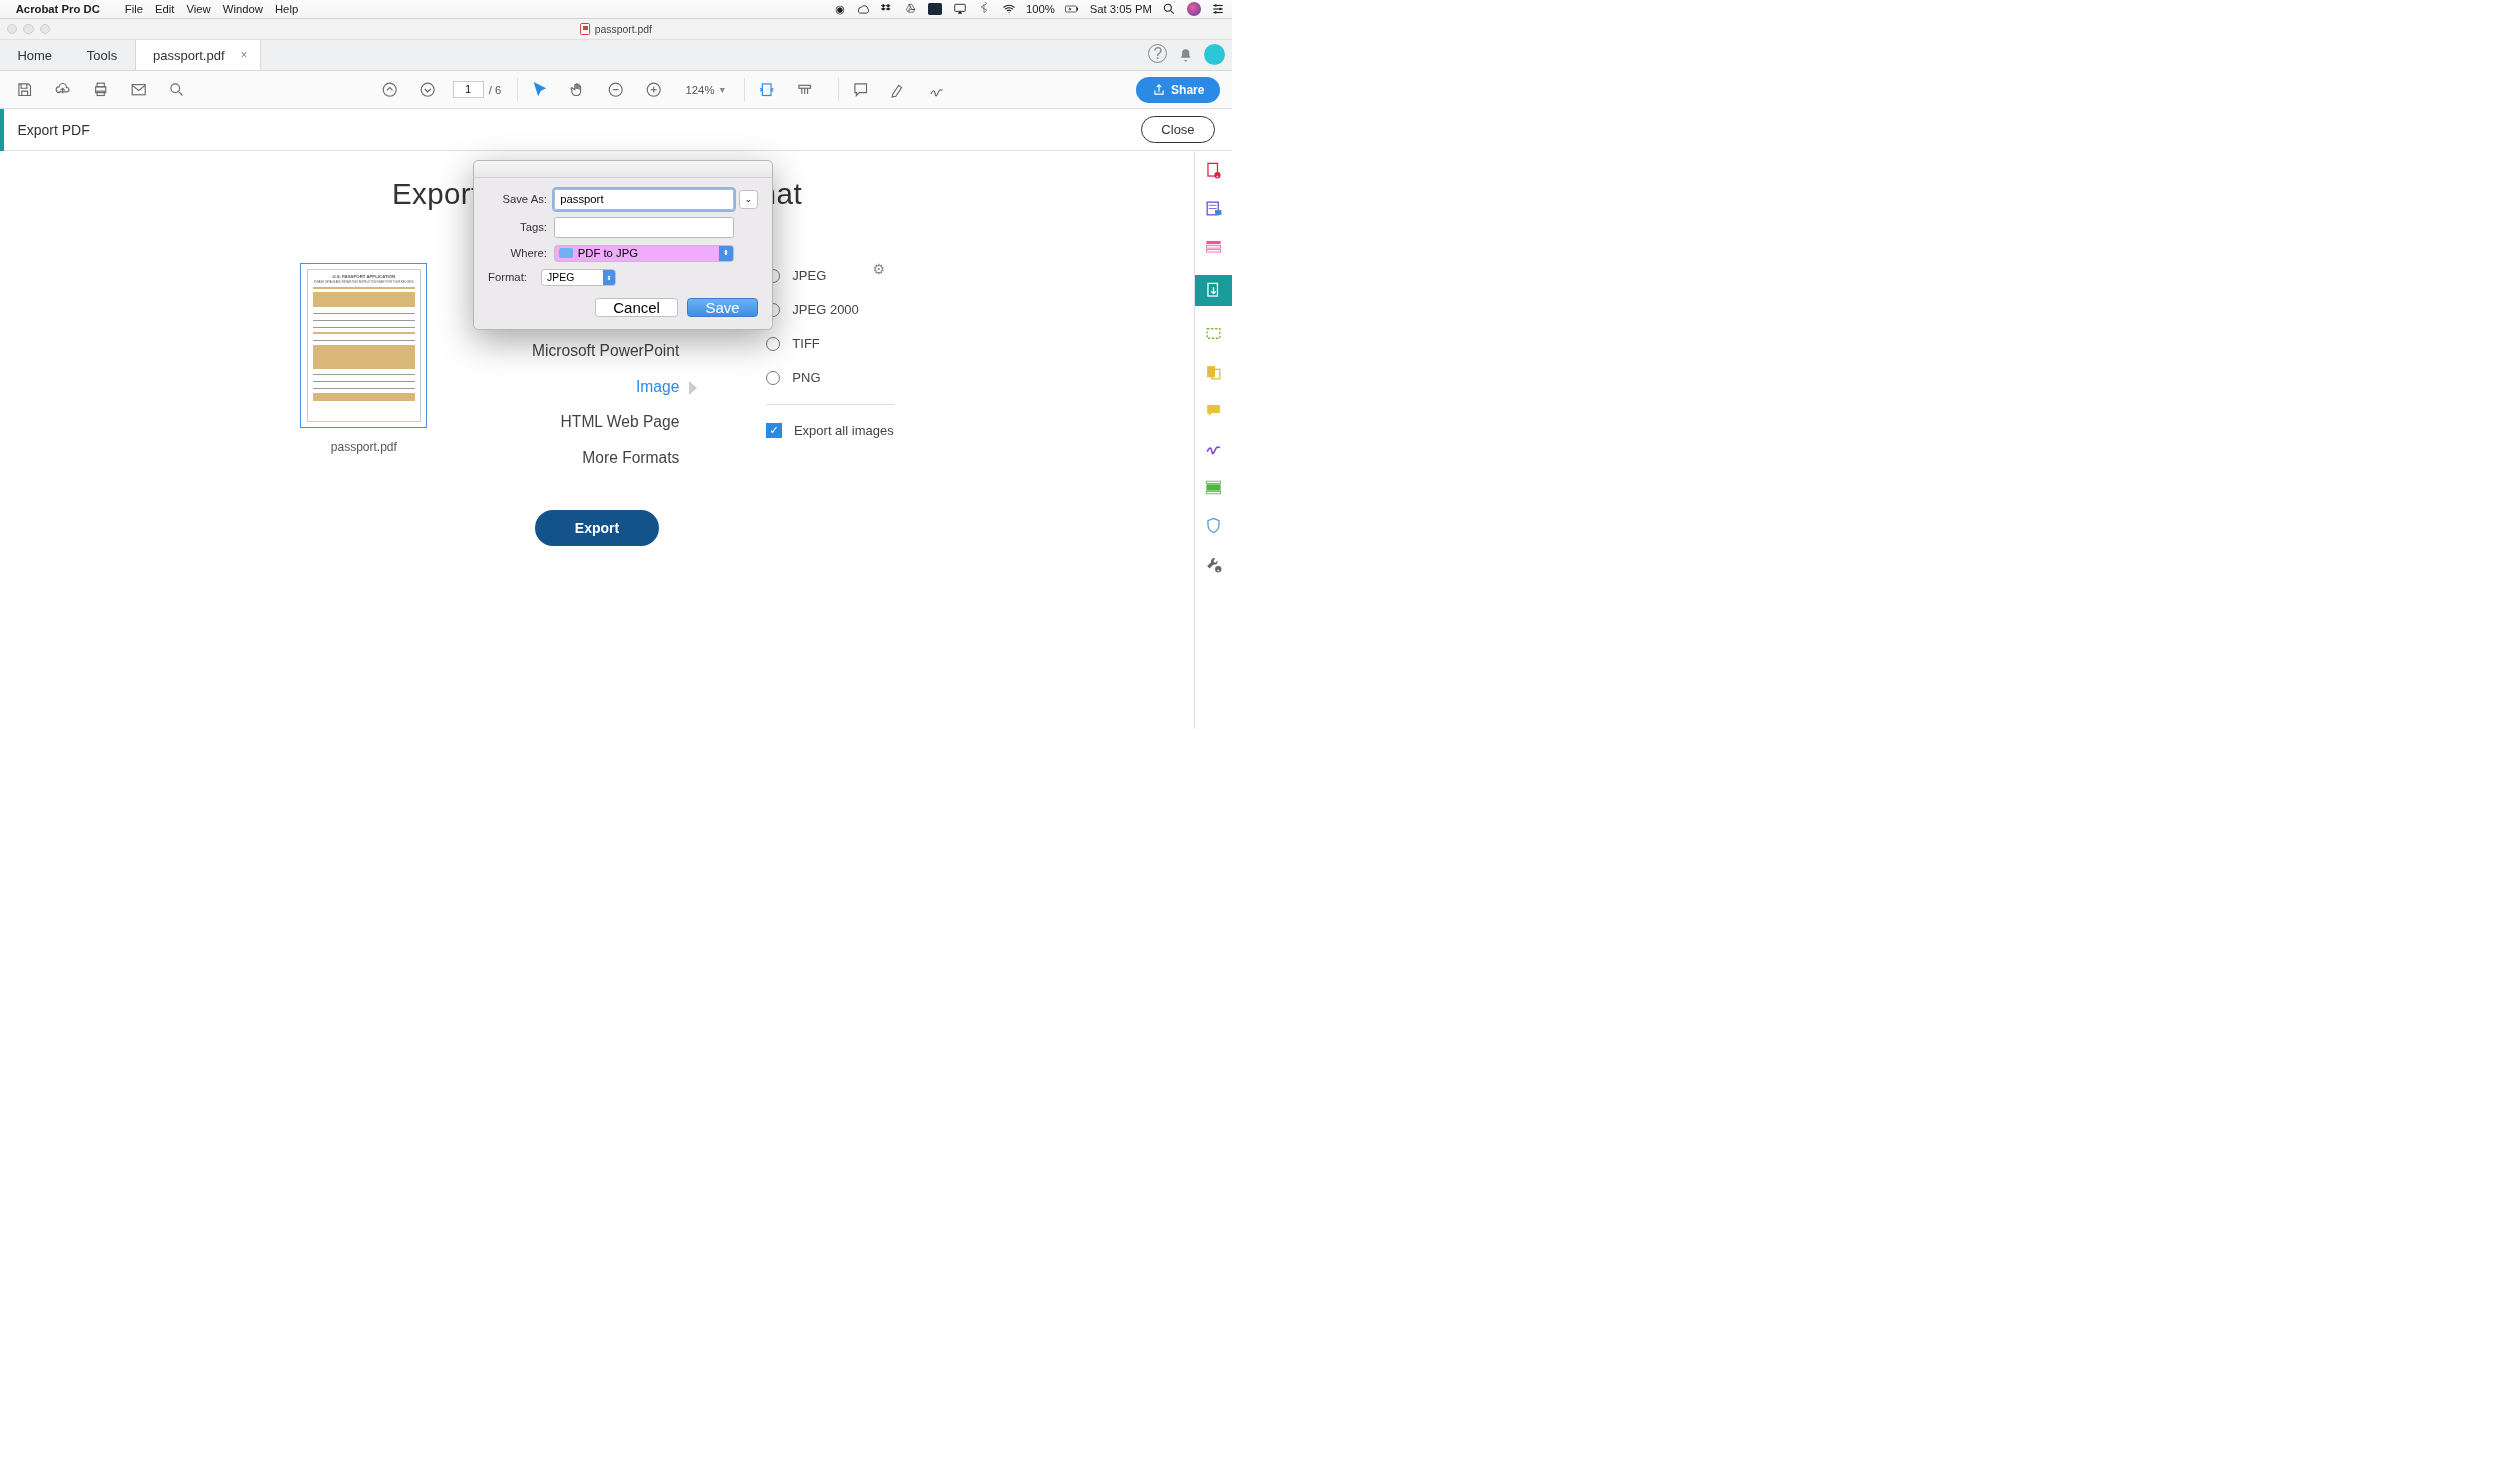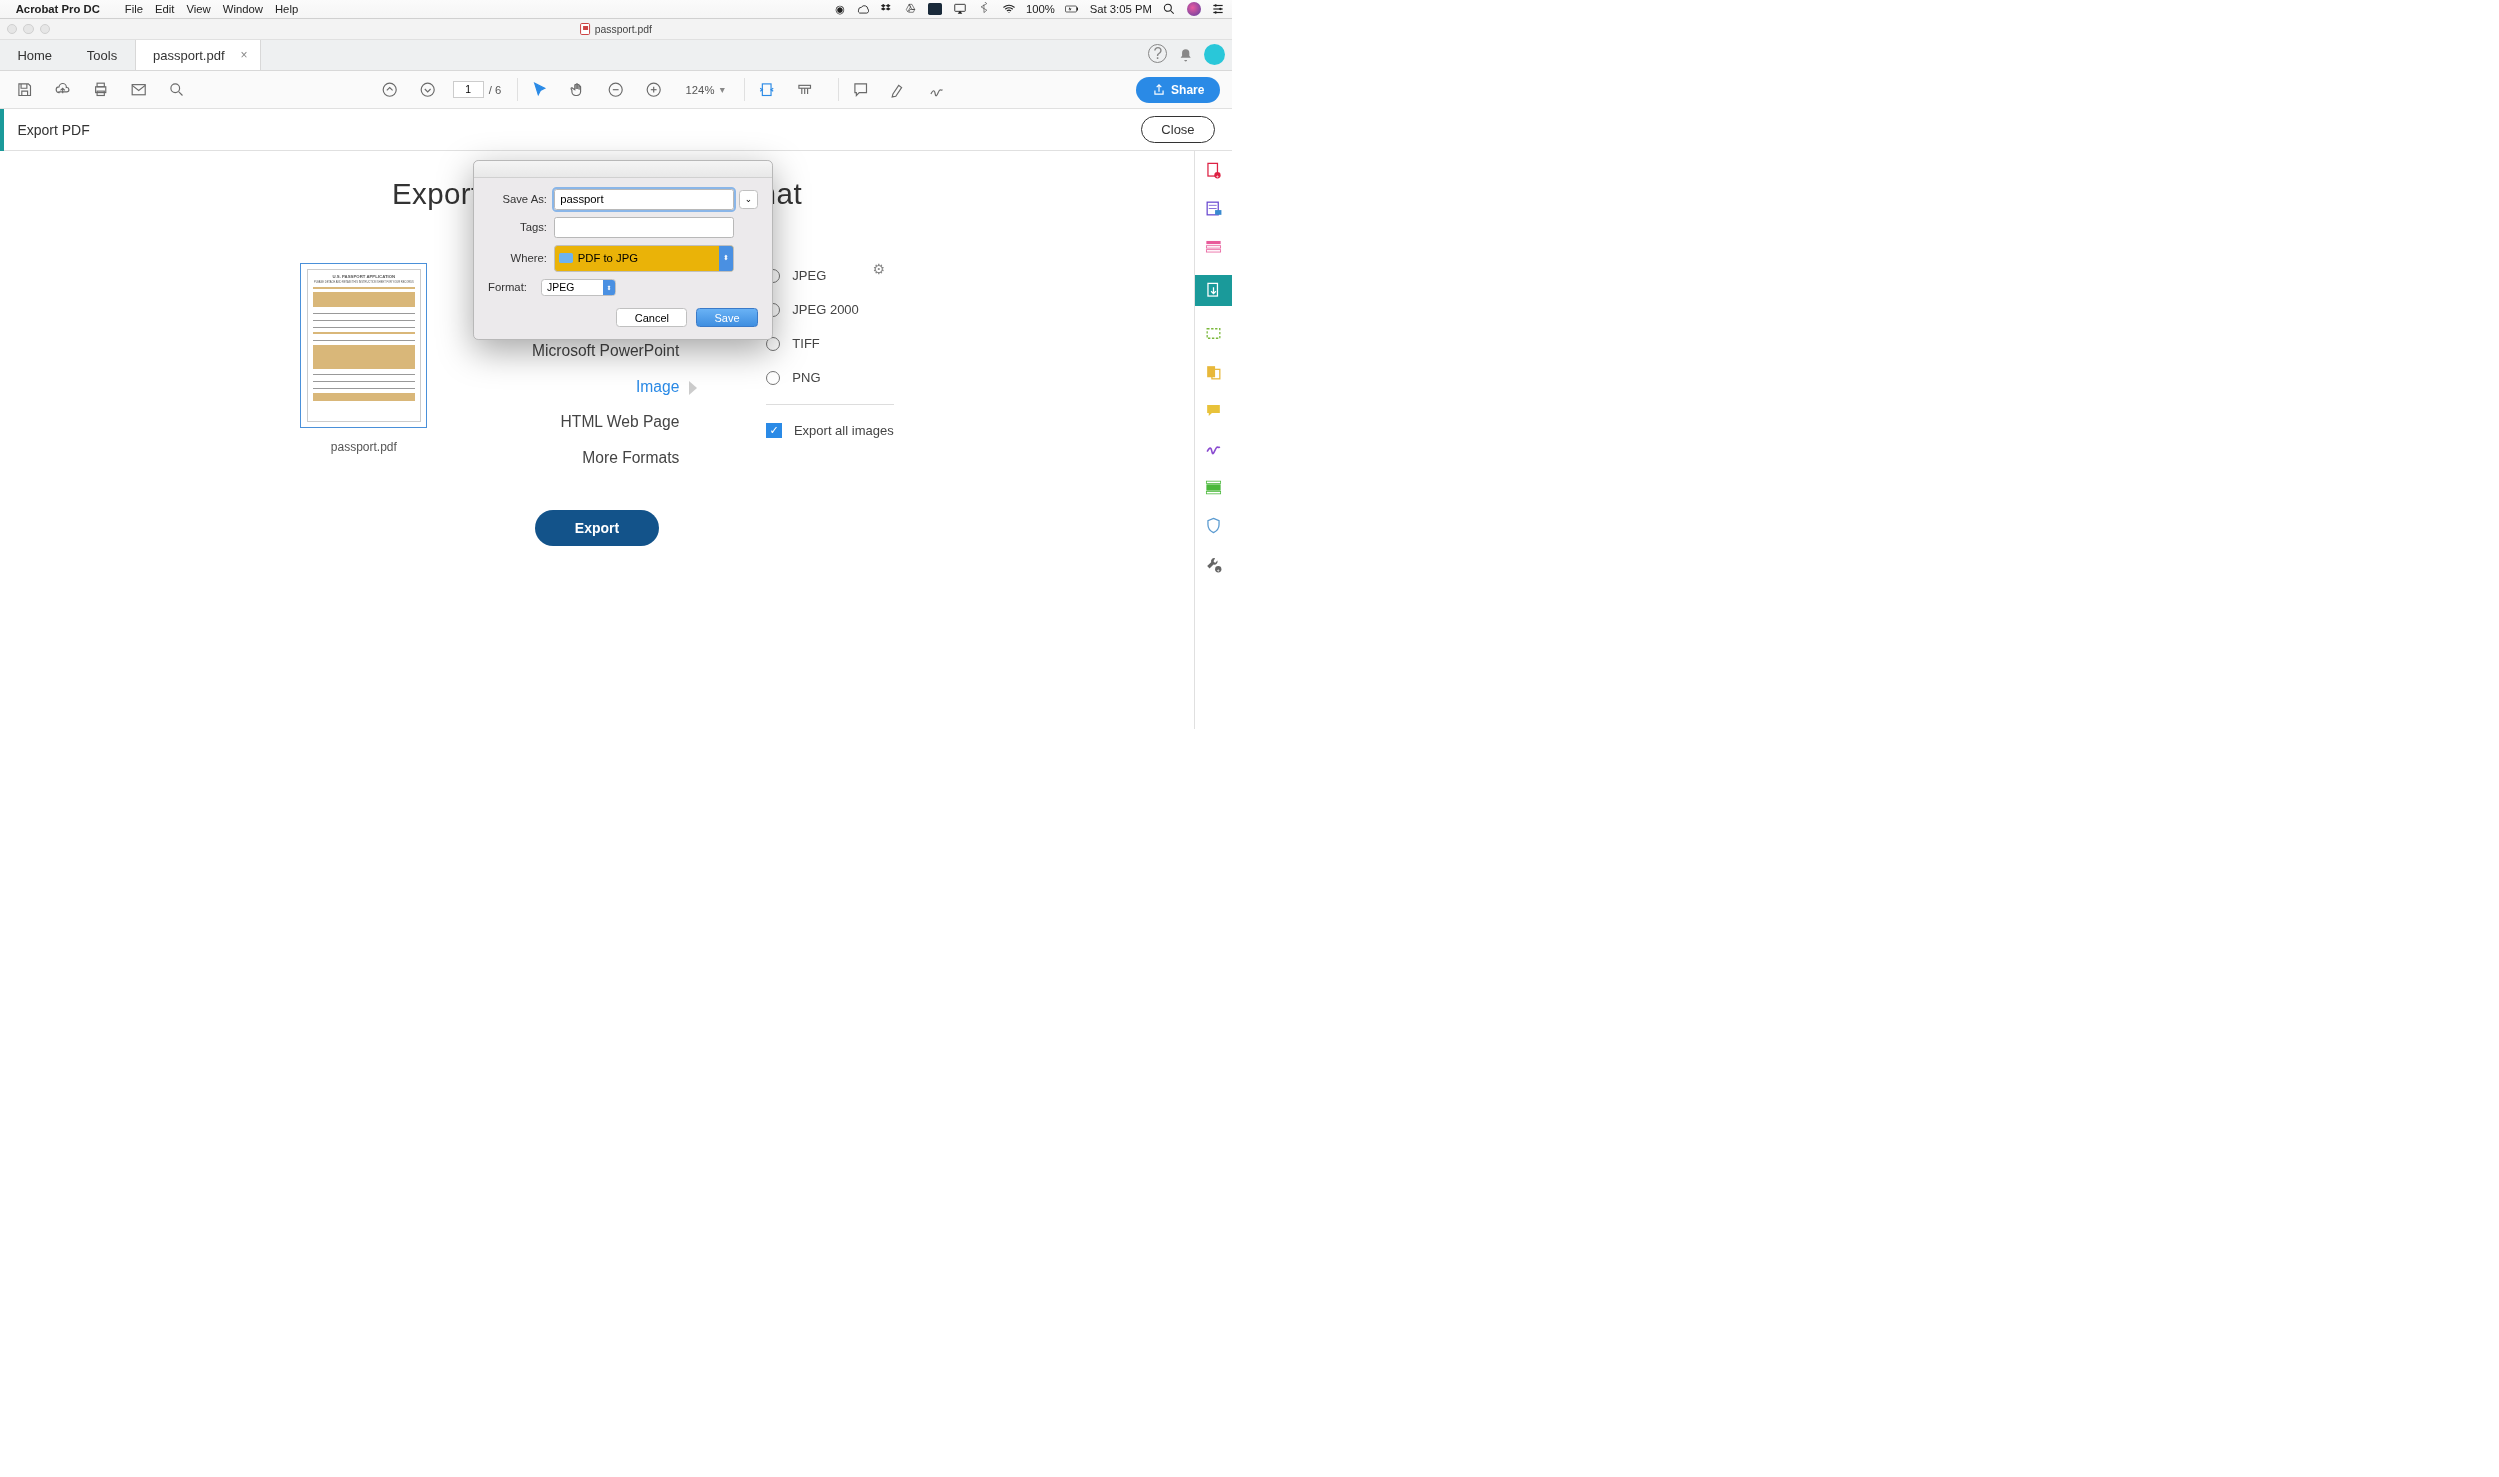--- a/index.html
+++ b/index.html
@@ -92,27 +92,27 @@
 
 
 .dialog { position:absolute; left:467px; top:160px; width:300px; background:#eceaec; border:0.9px solid #b8b8b8; border-radius:5.2px; box-shadow:0 10.4px 35px rgba(0,0,0,0.35); z-index:100;margin-left:6px; }
 .dialog .dheader { height:17.4px; background:linear-gradient(#f5f5f5,#e8e8e8); border-bottom:0.9px solid #d0d0d0; border-radius:5.2px 5.2px 0 0; }
 .dialog .dbody { padding:10.4px 14px 12px; }
 .drow { display:flex; align-items:center; margin-bottom:7px; }
 .drow .dlbl { width:59px; text-align:right; font-size:11.3px; color:#333; margin-right:7px; }
 .drow input[type=text] { flex:1; height:21px; border:0.9px solid #b8b8b8; border-radius:2.6px; padding:0 5.2px; font-size:11.3px; background:#fff; }
 .drow input[type=text].foc { outline:2.6px solid #8ab6e8; outline-offset:-0.9px; }
 .expand-arr { width:19px; height:19px; border:0.9px solid #c0c0c0; border-radius:3.5px; margin-left:5.2px; display:flex; align-items:center; justify-content:center; font-size:8.7px; background:#fff; }
-.wherebox { flex:1; height:27px; border:0.9px solid #c0c0c0; border-radius:3.5px; background:#eab308; display:flex; align-items:center; padding:0 3.5px; font-size:11.3px; position:relative; }
+.wherebox { flex:1; height:17px; border:0.9px solid #c0c0c0; border-radius:3.5px; background:#f0abfc; display:flex; align-items:center; padding:0 3.5px; font-size:11.3px; position:relative; }
 .wherebox .fold { width:14px; height:10.4px; background:#6eb3f0; border-radius:1.7px; margin-right:5.2px; }
 .wherebox .wcap { position:absolute; right:0; top:0; bottom:0; width:14px; background:#4a90e2; border-radius:0 2.6px 2.6px 0; display:flex; align-items:center; justify-content:center; color:#fff; font-size:7px; }
 .formatbox { width:75px; height:17.4px; border:0.9px solid #c0c0c0; border-radius:3.5px; background:#fff; display:flex; align-items:center; padding:0 5.2px; font-size:10.4px; position:relative; margin-left:7px; }
 .formatbox .fcap { position:absolute; right:0; top:0; bottom:0; width:12px; background:#4a90e2; border-radius:0 2.6px 2.6px 0; display:flex; align-items:center; justify-content:center; color:#fff; font-size:6px; }
 .dactions { display:flex; justify-content:flex-end; gap:8.7px; margin-top:12px; }
-.dactions button { height:19px; border-radius:3.5px; font-size:11px; padding:0 17.4px; border:0.9px solid #c0c0c0; }
+.dactions button { height:19px; border-radius:3.5px; font-size:15px; padding:0 17.4px; border:0.9px solid #c0c0c0; }
 .dactions .cancel { background:#fff; }
 .dactions .save { background:linear-gradient(#69b2f5,#3f8ee0); border:0.9px solid #3a7ac8; color:#fff; }
 </style>
 </head>
 <body>
 
 <div class="menubar">
   <span class="apple"></span>
   <span class="appname">Acrobat Pro DC</span>
   <span class="mitem">File</span>

